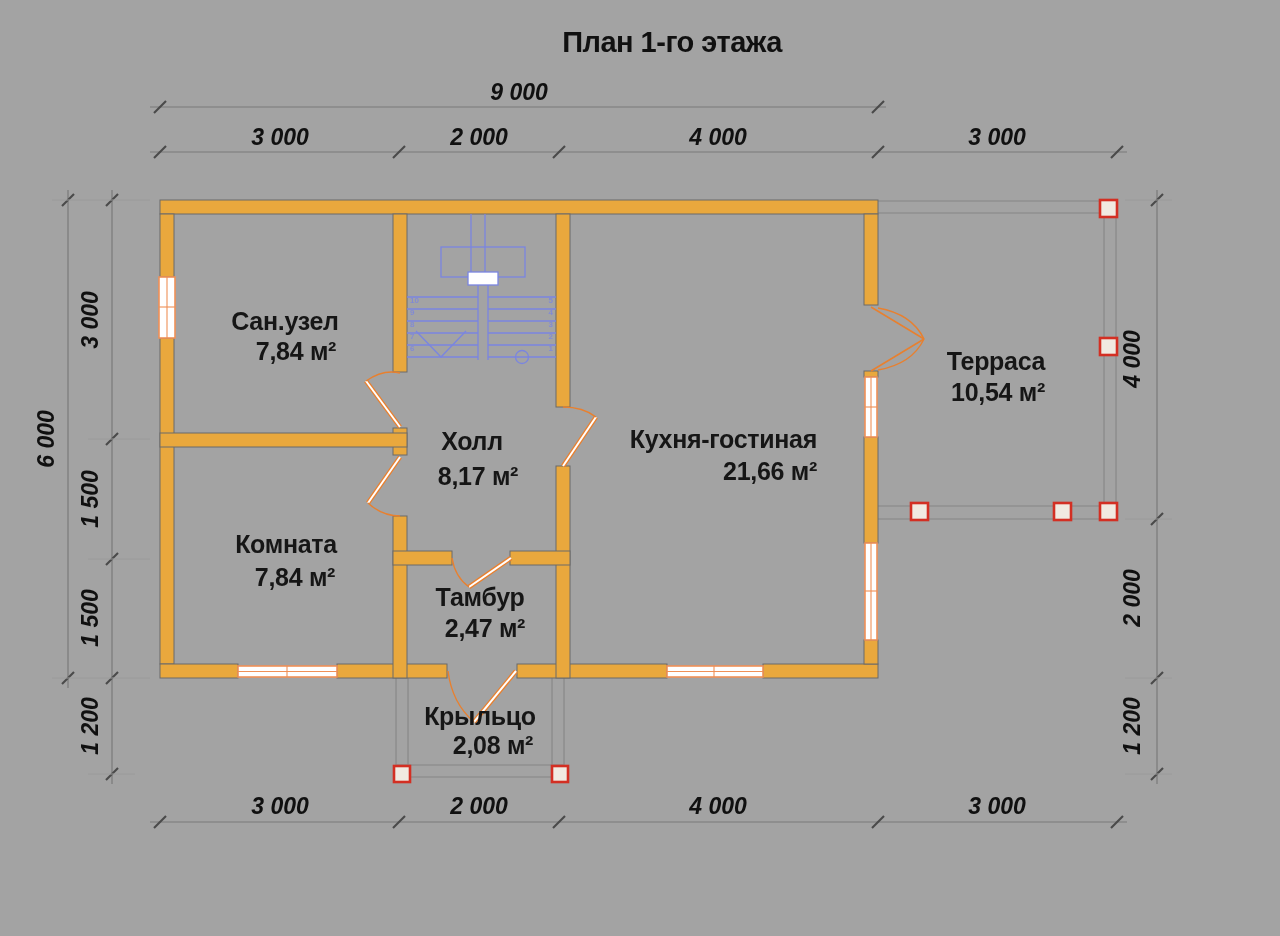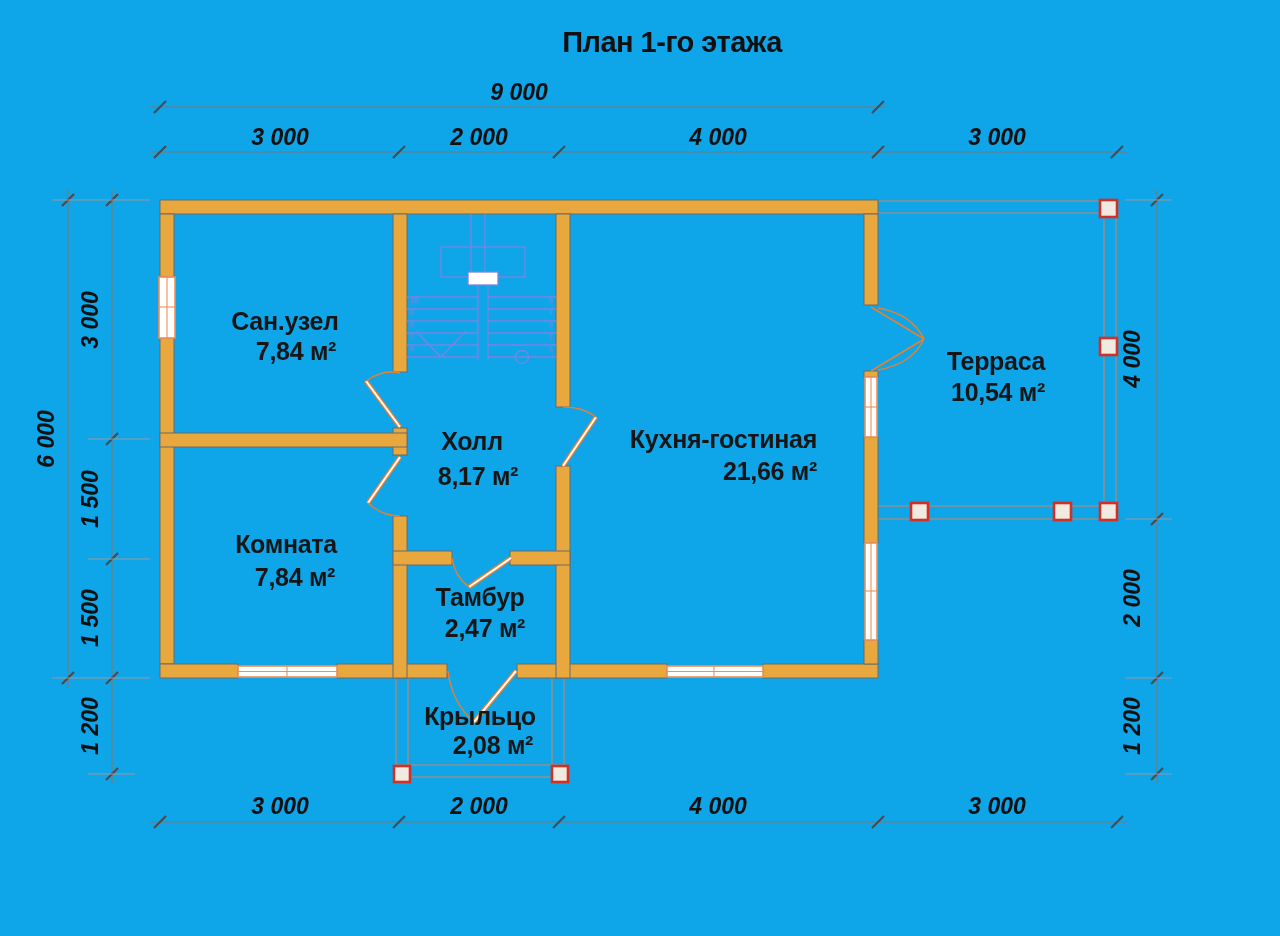--- a/index.html
+++ b/index.html
@@ -1,16 +1,16 @@
 <!DOCTYPE html>
 <html><head>
 <meta charset="utf-8">
 <style>
   html,body{margin:0;padding:0;background:#fff;}
-  .page{position:relative;width:1280px;height:936px;background:#0ea5e9;overflow:hidden;}
+  .page{position:relative;width:1280px;height:936px;background:#a3a3a3;overflow:hidden;}
   svg{display:block;}
   .wall{fill:#E9A83D;stroke:#6A6A6A;stroke-width:1;}
   .win{fill:#FFFFFF;stroke:#EF9057;stroke-width:1.6;}
   .winline{stroke:#EF9057;stroke-width:1.1;fill:none;}
   .door-arc{stroke:#E8802F;stroke-width:1.4;fill:none;}
   .leaf-o{stroke:#E8802F;stroke-width:4.6;fill:none;}
   .leaf-i{stroke:#FFFFFF;stroke-width:2;fill:none;}
   .leaf-thin{stroke:#E8802F;stroke-width:1.5;fill:none;}
   .stair{stroke:#7A85E0;stroke-width:1.3;fill:none;}
   .stairfill{fill:#FFFFFF;stroke:#7A85E0;stroke-width:1.3;}

